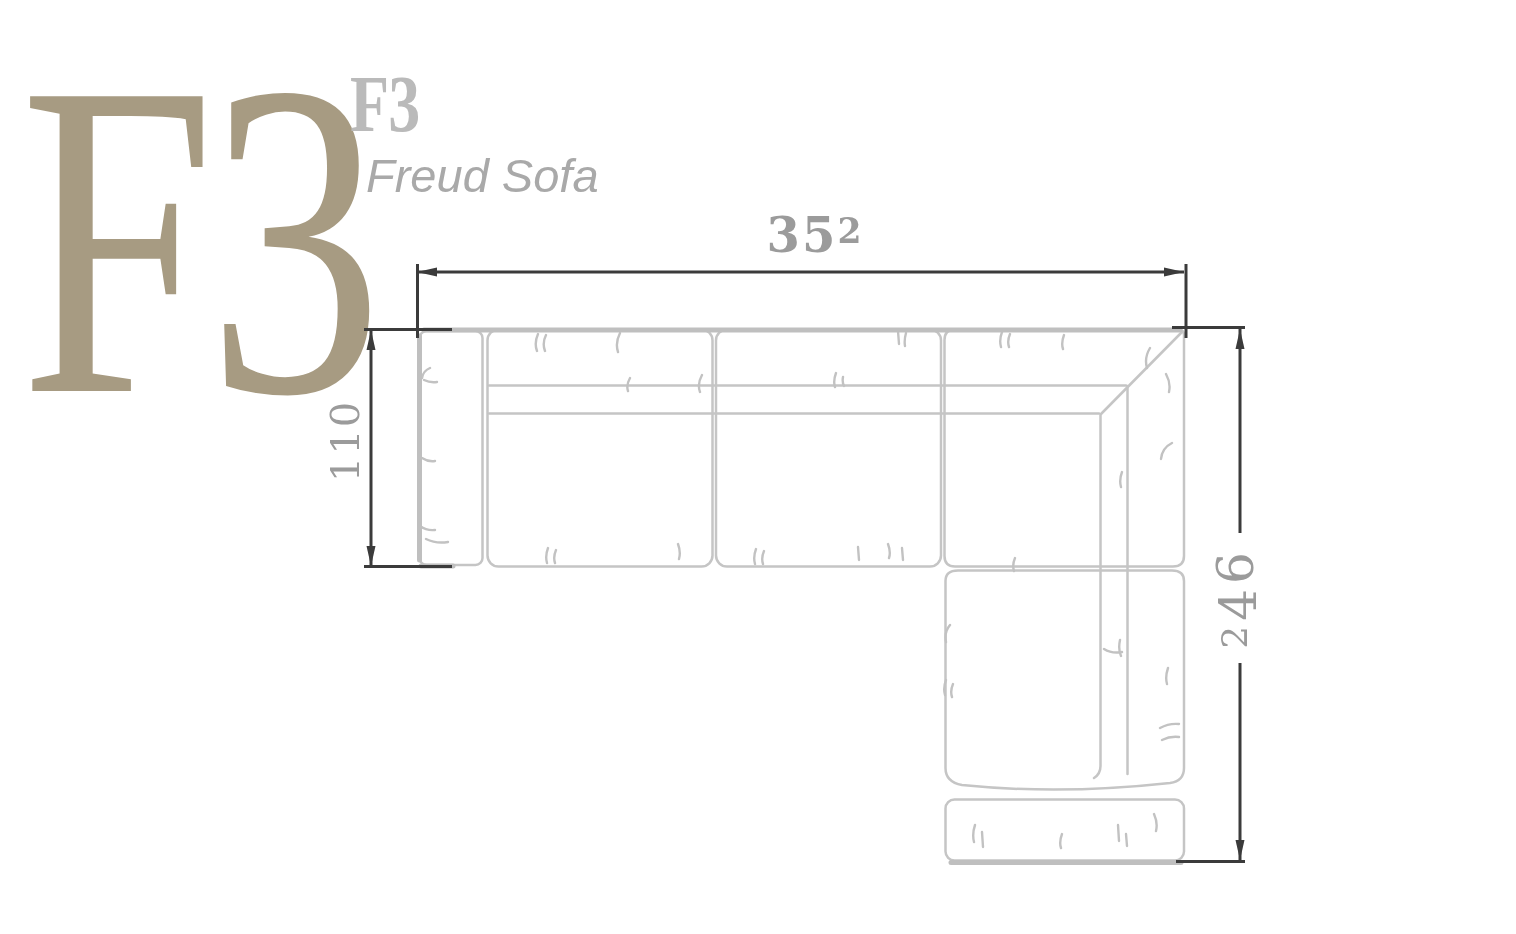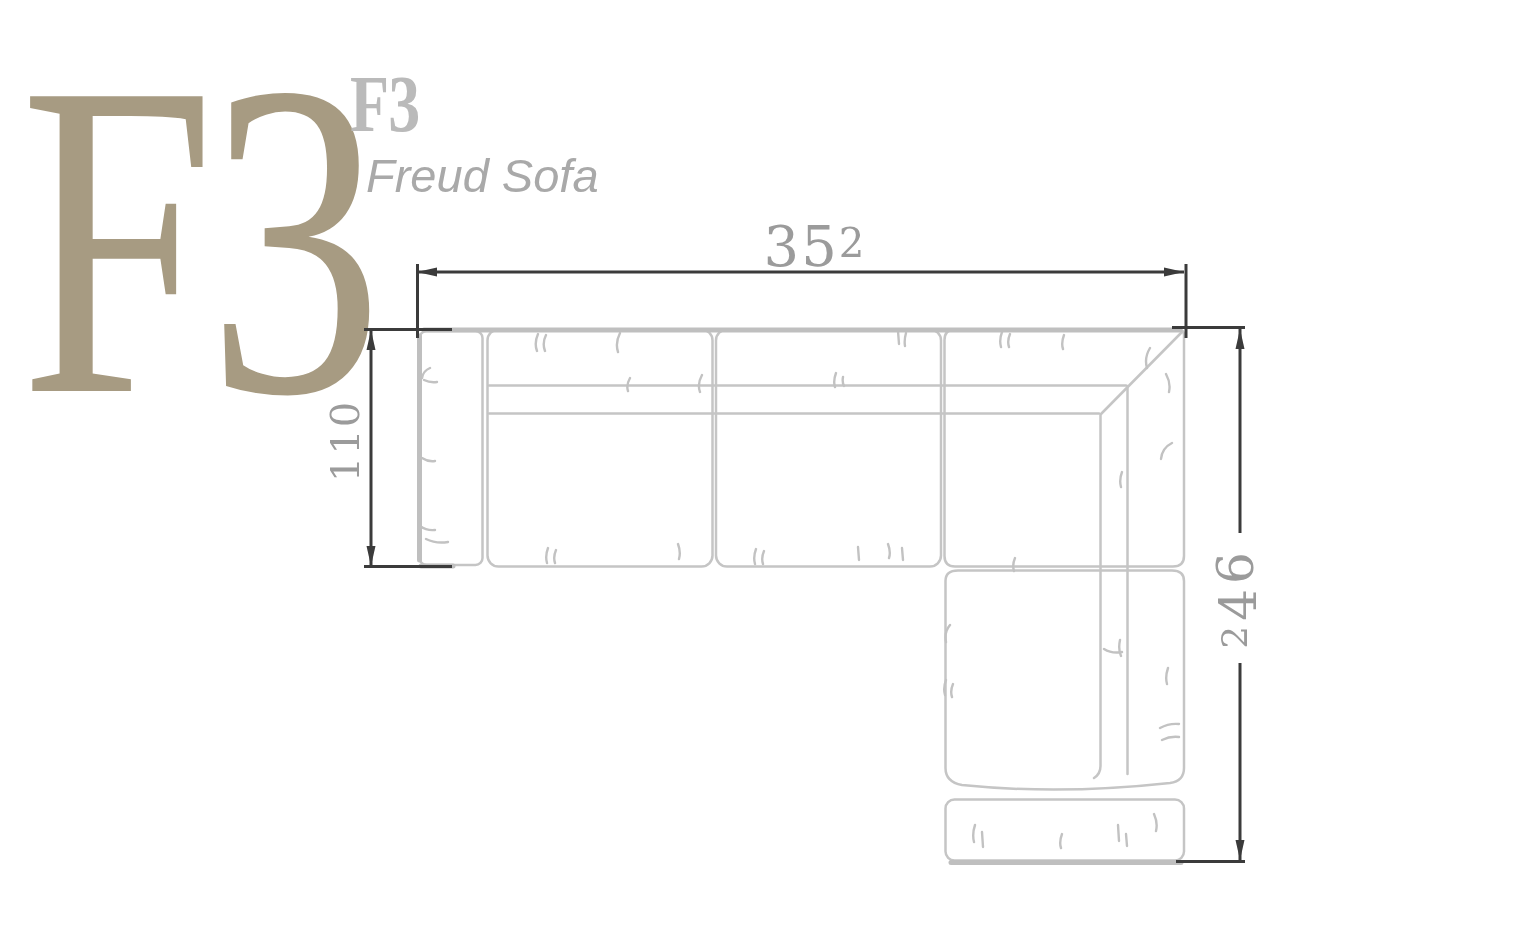--- a/index.html
+++ b/index.html
@@ -36,21 +36,21 @@
 
   
   svg.plan{position:absolute;left:0;top:0;}
 
   
   .dim-label{
     position:absolute;
     font-family:"DejaVu Serif", serif;
     color:#9b9b9b;text-align:center;white-space:nowrap;
   }
-  .dim-width{left:735px;top:188px;width:160px;font-size:56px;line-height:1;letter-spacing:2px;}
+  .dim-width{left:735px;top:180px;width:160px;font-size:48px;line-height:1;letter-spacing:2px;font-weight:bold;}
   .dim-depth{
     left:265px;top:391px;width:160px;height:44px;font-size:40px;line-height:44px;letter-spacing:2px;
     transform:rotate(-90deg);
   }
   .dim-length{
     left:1156px;top:546px;width:160px;height:48px;font-size:50px;line-height:48px;letter-spacing:5px;
     transform:rotate(-90deg);
   }
   .dig-low{position:relative;top:0.06em;}
   .dig-small{font-size:72%;position:relative;top:-0.16em;}

